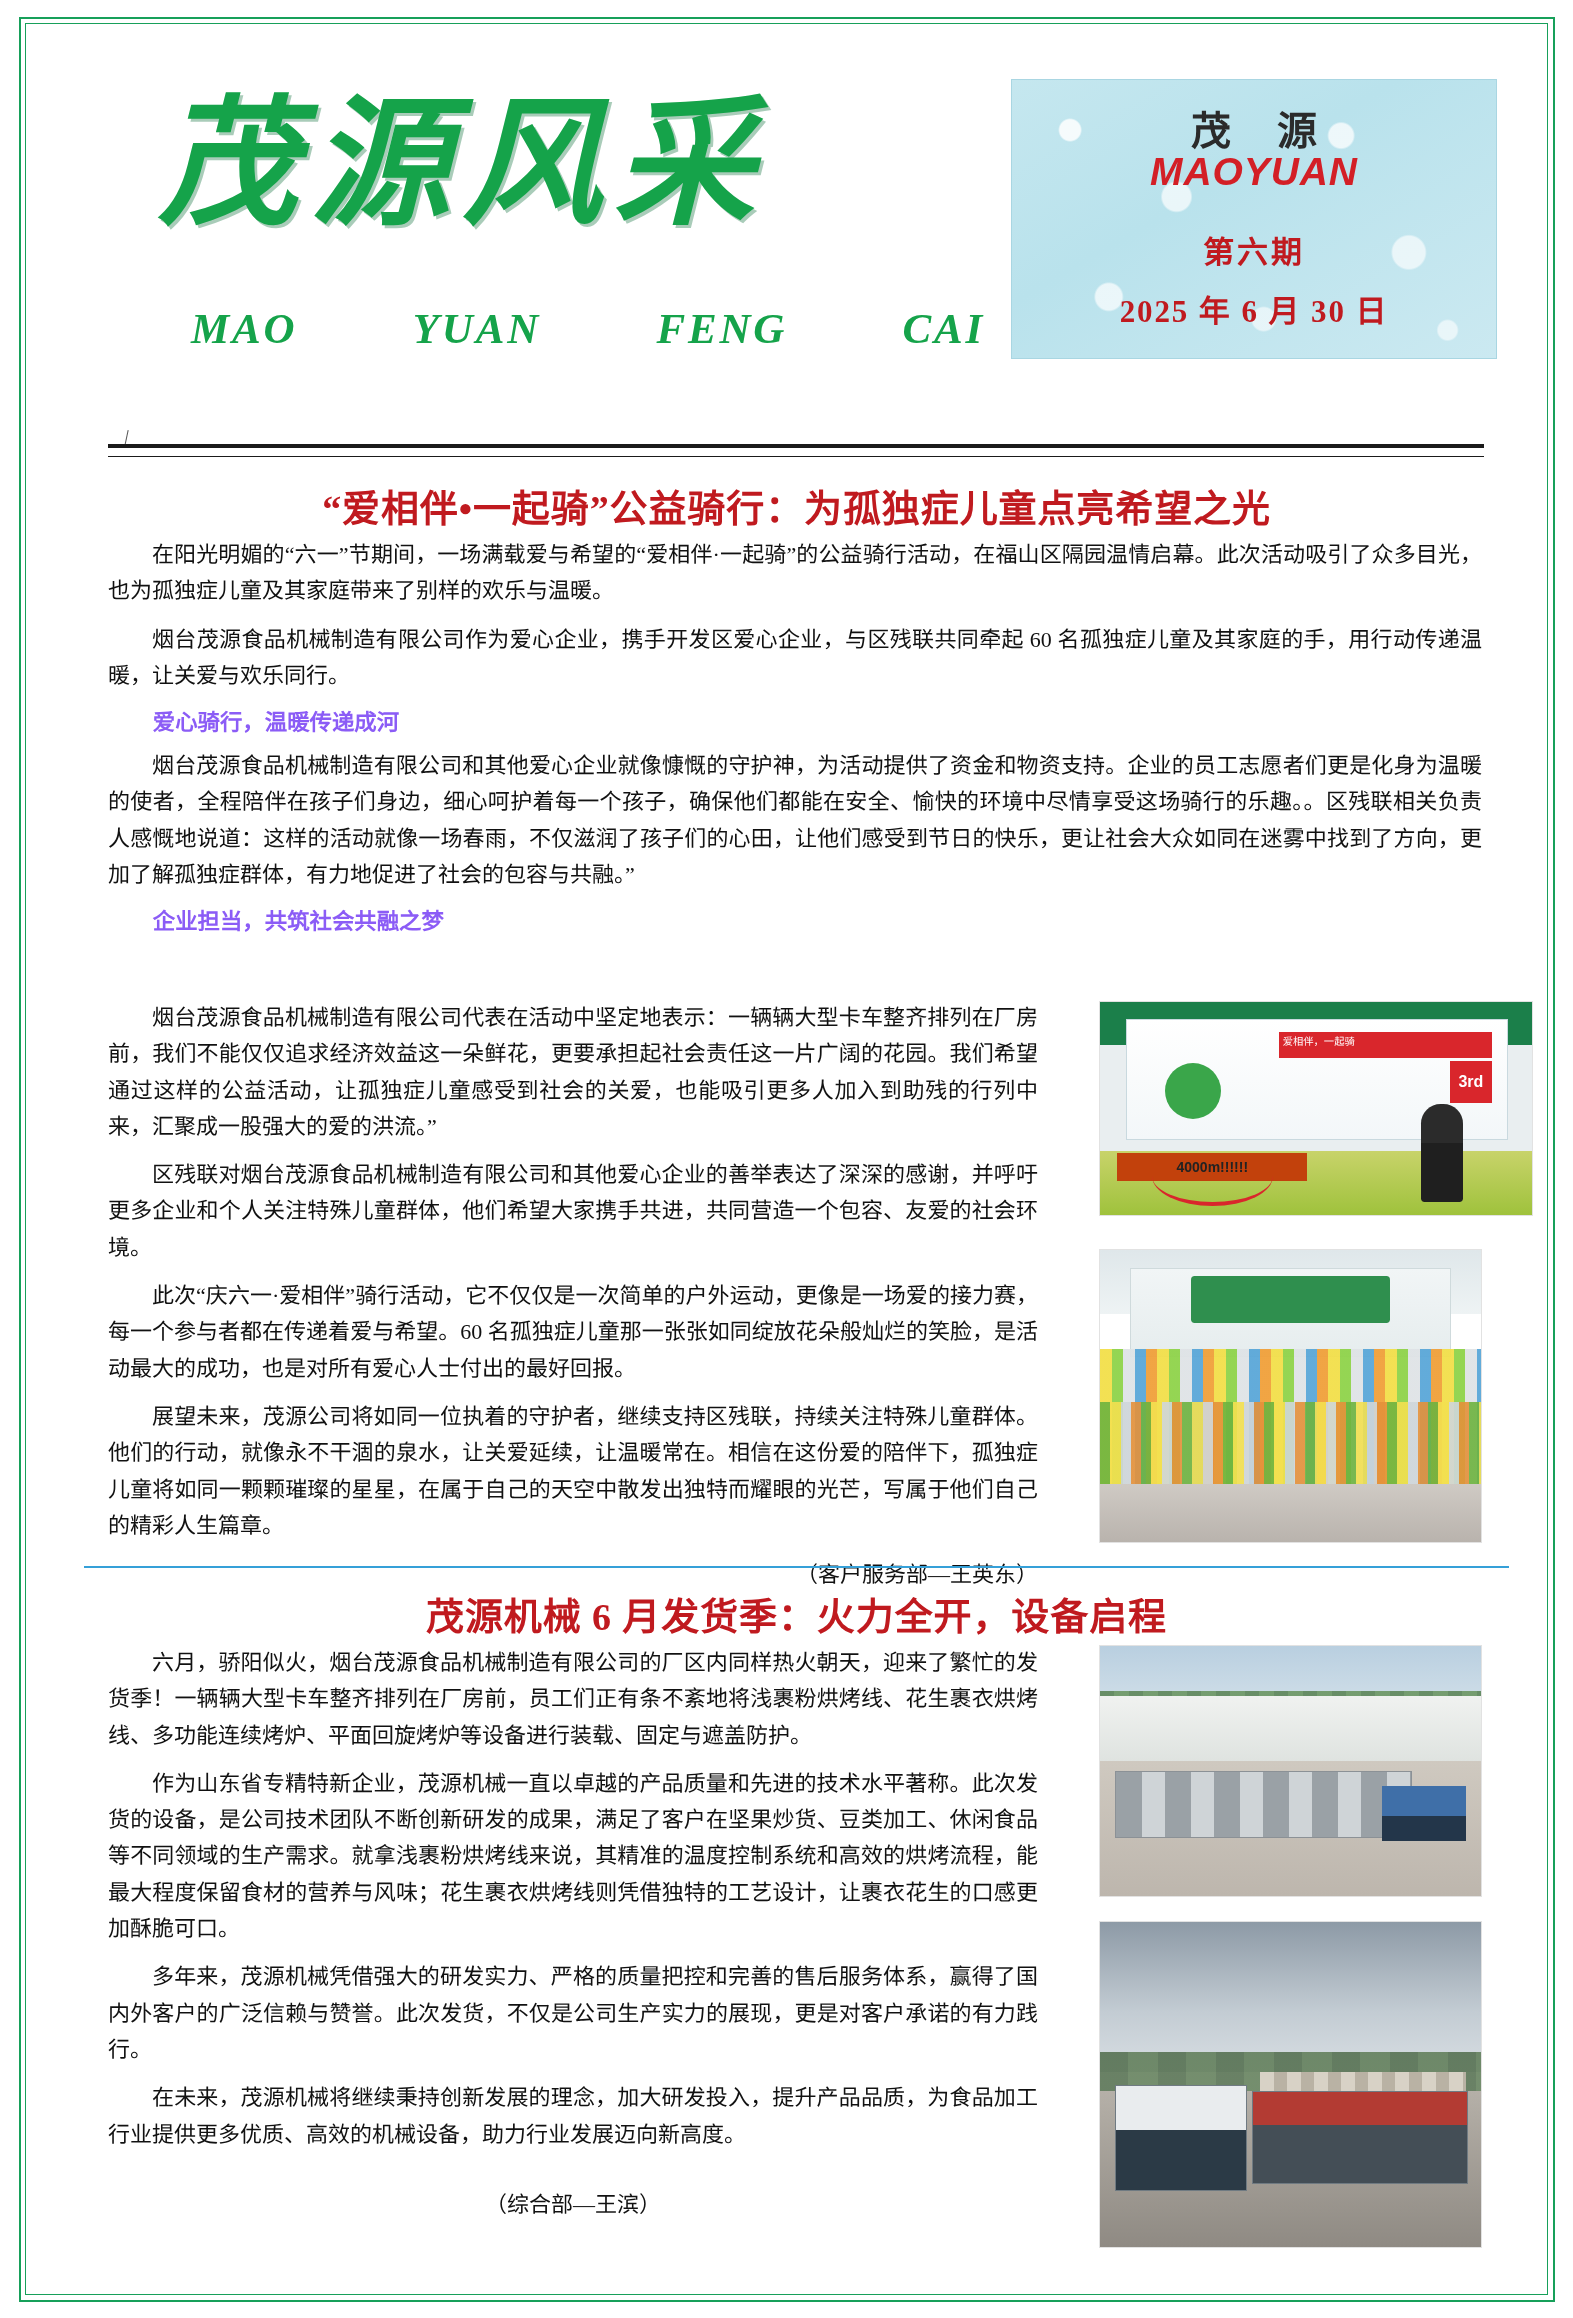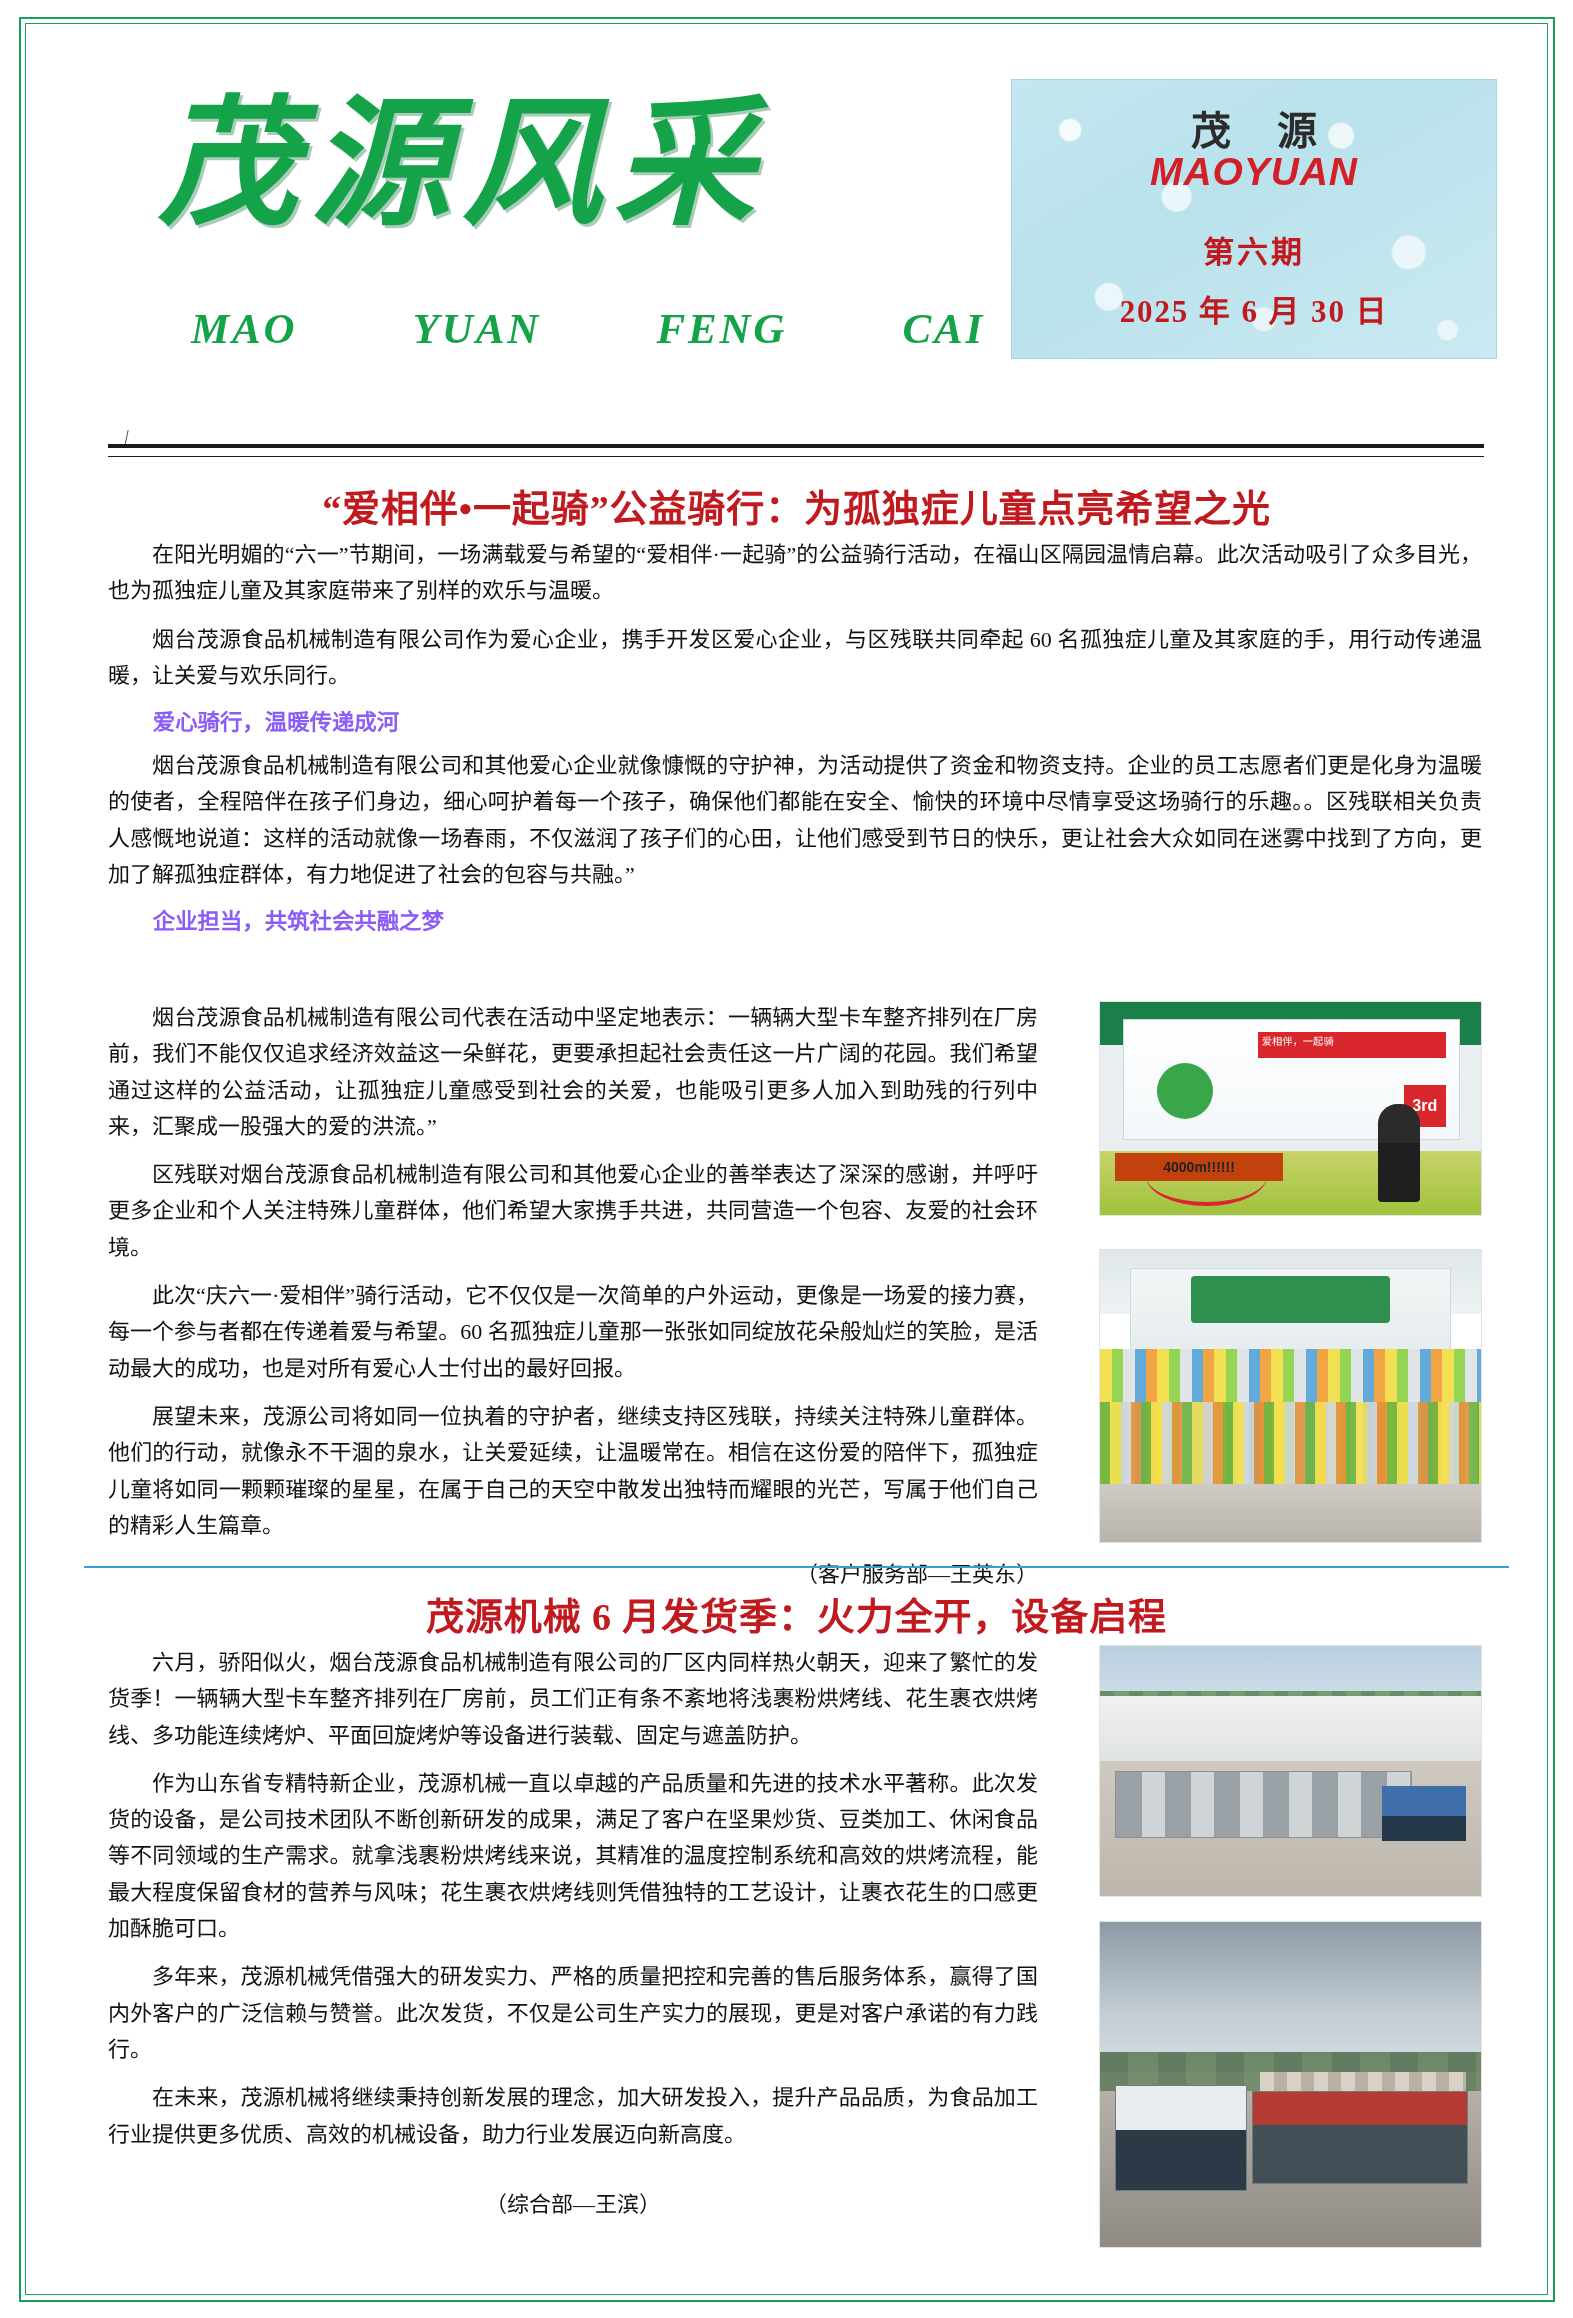--- a/index.html
+++ b/index.html
@@ -224,21 +224,21 @@
   
   .photo {
     position: absolute;
     border: 0.9px solid #e2e2e2;
     box-sizing: border-box;
     overflow: hidden;
   }
   .ph1 {
     left: 1099px;
     top: 1001px;
-    width: 383px;
+    width: 434px;
     height: 215px;
   }
   .ph2 {
     left: 1099px;
     top: 1249px;
     width: 383px;
     height: 294px;
   }
 
   
@@ -274,21 +274,21 @@
   }
   .ph1-3rd {
     position: absolute;
     right: 4%; top: 34%;
     width: 42px; height: 42px;
     background: #d9262c;
     color: #fff;
     font-family: "Liberation Sans", sans-serif;
     font-weight: bold;
     font-size: 16px;
-    display: flex; align-items: center; justify-content: center; margin-top: 24px;
+    display: flex; align-items: center; justify-content: center;
   }
   .ph1-yellow {
     position: absolute;
     left: 4%; bottom: 16%;
     width: 44%; height: 13%;
     background: #c2410c;
     color: #222;
     font-family: "Liberation Sans", sans-serif;
     font-weight: bold;
     font-size: 14px;

